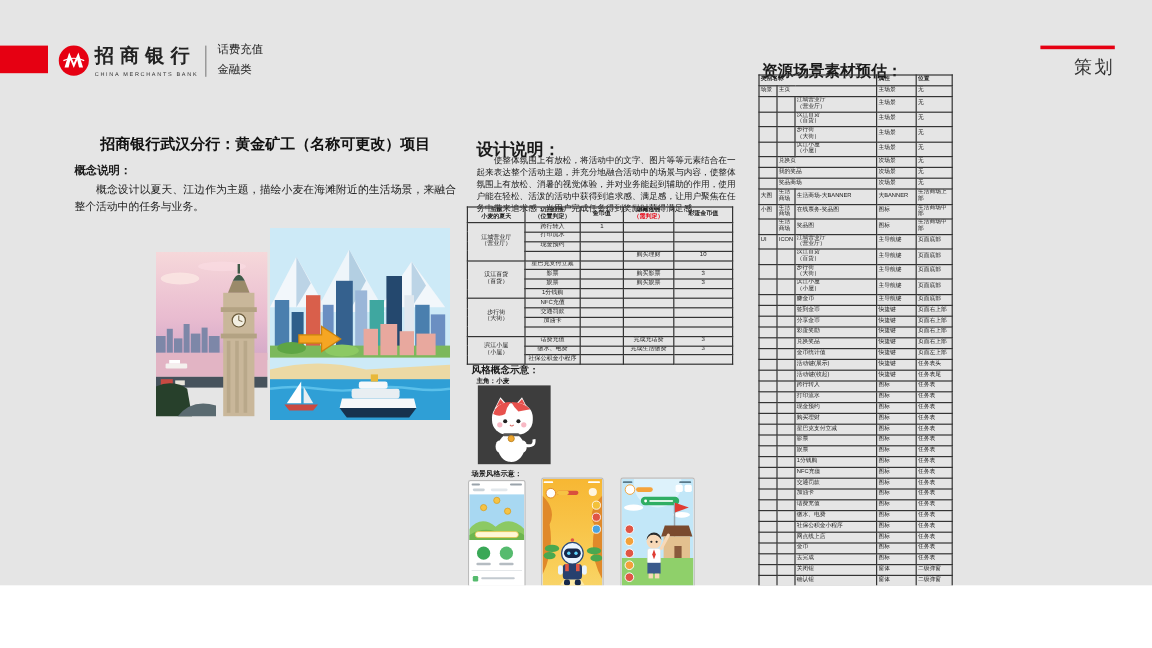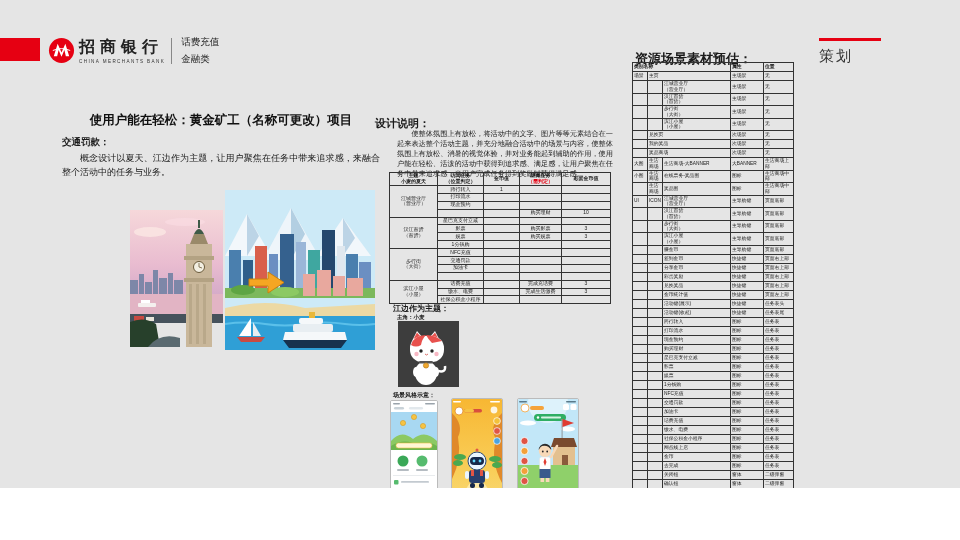--- a/index.html
+++ b/index.html
@@ -7,34 +7,34 @@
         font-family:"Liberation Sans",sans-serif;color:#1a1a1a;}
   
   .red-block{position:absolute;left:0;top:38px;width:40px;height:23px;background:#e60012;}
   .brand{position:absolute;left:48px;top:34px;display:flex;align-items:center;}
   .emblem{width:27px;height:27px;}
   .brand-text{margin-left:4px;}
   .brand-cn{font-size:16px;font-weight:bold;letter-spacing:5px;color:#222;white-space:nowrap;}
   .brand-en{font-size:4.6px;letter-spacing:1.4px;color:#333;margin-top:1px;white-space:nowrap;}
   .v-div{width:1px;height:26px;background:#888;margin:0 9px 0 6px;}
   .campaign{font-size:9.5px;line-height:1.75;color:#222;}
-  .planning{position:absolute;left:819px;top:38px;width:62px;text-align:left;}
+  .planning{position:absolute;left:867px;top:38px;width:62px;text-align:right;}
   .planning-line{height:3px;background:#e60012;margin-bottom:6px;}
   .planning-text{font-size:15px;color:#333;letter-spacing:2px;}
   
   .left-title{position:absolute;left:60px;top:112px;width:322px;text-align:center;
               font-size:12.5px;font-weight:bold;color:#111;}
   .concept-label{position:absolute;left:62px;top:136px;font-size:9.5px;font-weight:bold;}
   .concept-text{position:absolute;left:62px;top:152px;width:318px;font-size:9px;line-height:1.5;
                 text-indent:2em;text-align:justify;}
   .photo{position:absolute;left:130px;top:210px;width:93px;height:137px;}
   .illus{position:absolute;left:225px;top:190px;width:150px;height:160px;}
   .t-arrow{position:absolute;left:248px;top:270px;width:37px;height:25px;z-index:5;}
   
-  .design-label{position:absolute;left:375px;top:116px;font-size:11px;font-weight:bold;}
+  .design-label{position:absolute;left:397px;top:116px;font-size:14px;font-weight:bold;}
   .design-text{position:absolute;left:397px;top:129px;width:216px;font-size:7.2px;line-height:1.4;
                text-align:justify;text-indent:2em;}
   .dt{position:absolute;left:389px;top:172px;border-collapse:collapse;table-layout:fixed;}
   .dt th,.dt td{border:0.5px solid #333;font-size:5px;text-align:center;padding:0 1px;height:6.9px;
                 line-height:1.15;overflow:hidden;font-weight:normal;}
   .dt th{font-weight:bold;height:12px;}
   .dt .gname{white-space:pre-line;}
   .red{color:#e60012;}
   .style-label{position:absolute;left:393px;top:303px;font-size:8px;font-weight:bold;}
   .mascot-label{position:absolute;left:397px;top:314px;font-size:5.5px;font-weight:bold;}
@@ -75,23 +75,23 @@
     <div class="campaign">
       <div>话费充值</div>
       <div>金融类</div>
     </div>
   </div>
   <div class="planning">
     <div class="planning-line"></div>
     <div class="planning-text">策划</div>
   </div>
 
-  <div class="left-title">使用户能在轻松：黄金矿工（名称可更改）项目</div>
-  <div class="concept-label">交通罚款：</div>
-  <div class="concept-text">概念设计以夏天、江边作为主题，让用户聚焦在任务中带来追求感，来融合整个活动中的任务与业务。</div>
+  <div class="left-title">招商银行武汉分行：黄金矿工（名称可更改）项目</div>
+  <div class="concept-label">概念说明：</div>
+  <div class="concept-text">概念设计以夏天、江边作为主题，描绘小麦在海滩附近的生活场景，来融合整个活动中的任务与业务。</div>
 
   <svg class="photo" viewBox="0 0 93 137" preserveAspectRatio="none">
     <defs>
       <linearGradient id="psky" x1="0" y1="0" x2="0" y2="1">
         <stop offset="0" stop-color="#f6d8da"></stop>
           <stop offset="0.6" stop-color="#e9bcd0"></stop>
           <stop offset="1" stop-color="#d2a8c8"></stop>
       </linearGradient>
     </defs>
     <rect width="93" height="90" fill="url(#psky)"></rect>
@@ -308,21 +308,21 @@
         </tr>
         <tr>
           <td>社保公积金小程序</td>
           <td></td>
           <td></td>
           <td></td>
         </tr>
       </tbody>
   </table>
 
-  <div class="style-label">江边作为主题：</div>
+  <div class="style-label">风格概念示意：</div>
   <div class="mascot-label">主角：小麦</div>
 
   <svg class="mascot-box" viewBox="0 0 61 66">
     <rect width="61" height="66" fill="#3d3d3d"></rect>
     <path d="M40 50 q8 2 7 -5" stroke="#ffffff" stroke-width="2.5" fill="none"></path>
     <ellipse cx="28" cy="52" rx="11" ry="12" fill="#ffffff"></ellipse>
     <ellipse cx="18" cy="51" rx="3" ry="5" fill="#ffffff"></ellipse>
     <ellipse cx="38" cy="51" rx="3" ry="5" fill="#ffffff"></ellipse>
     <path d="M14 20 L19 10 L25 17 Z" fill="#ffffff"></path>
     <path d="M42 20 L37 10 L31 17 Z" fill="#ffffff"></path>

